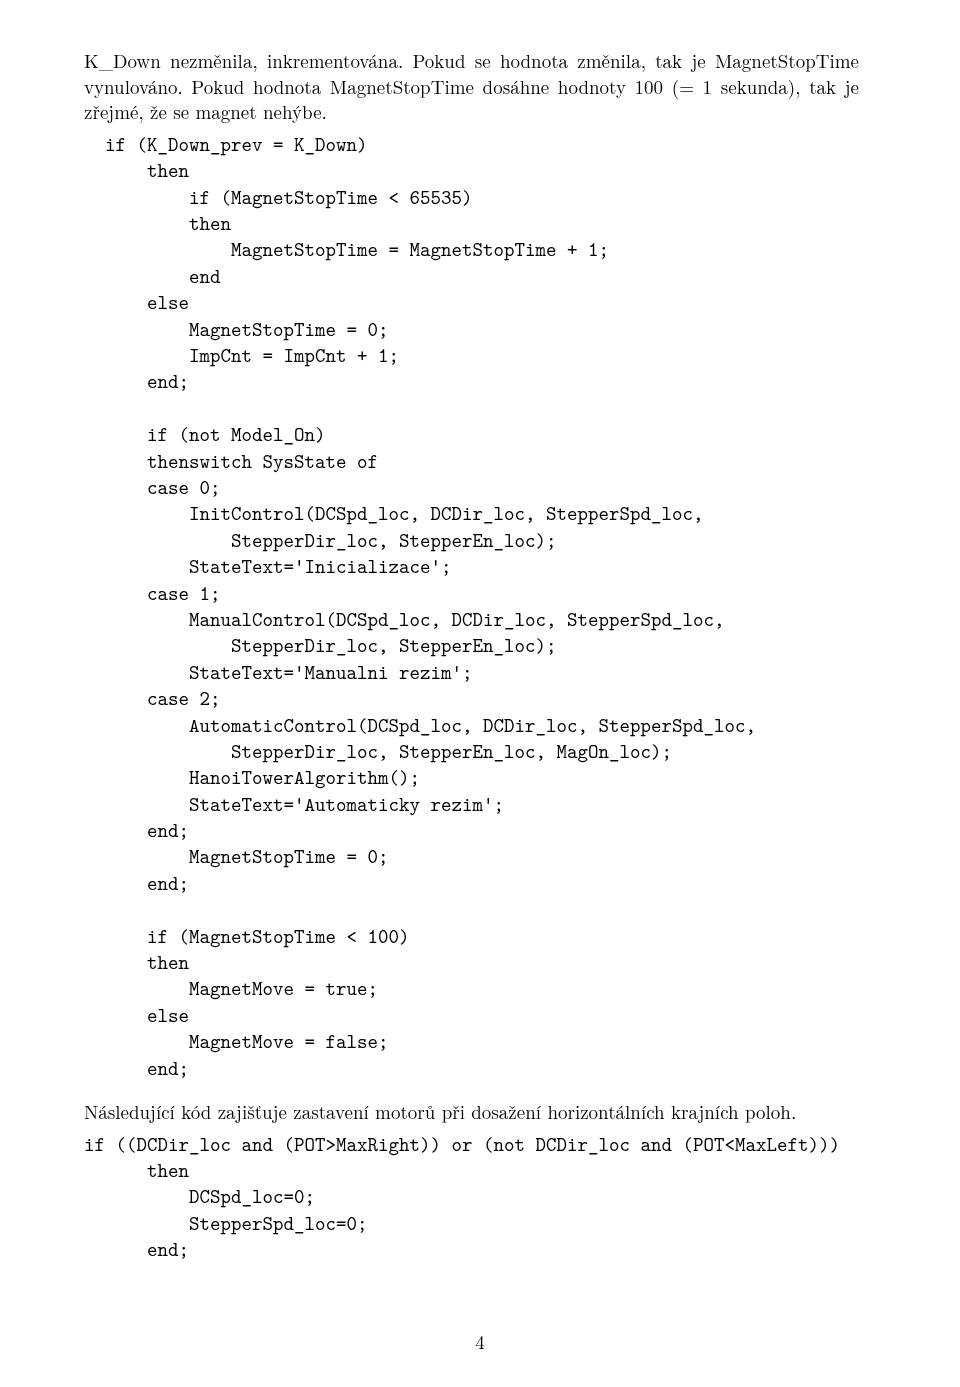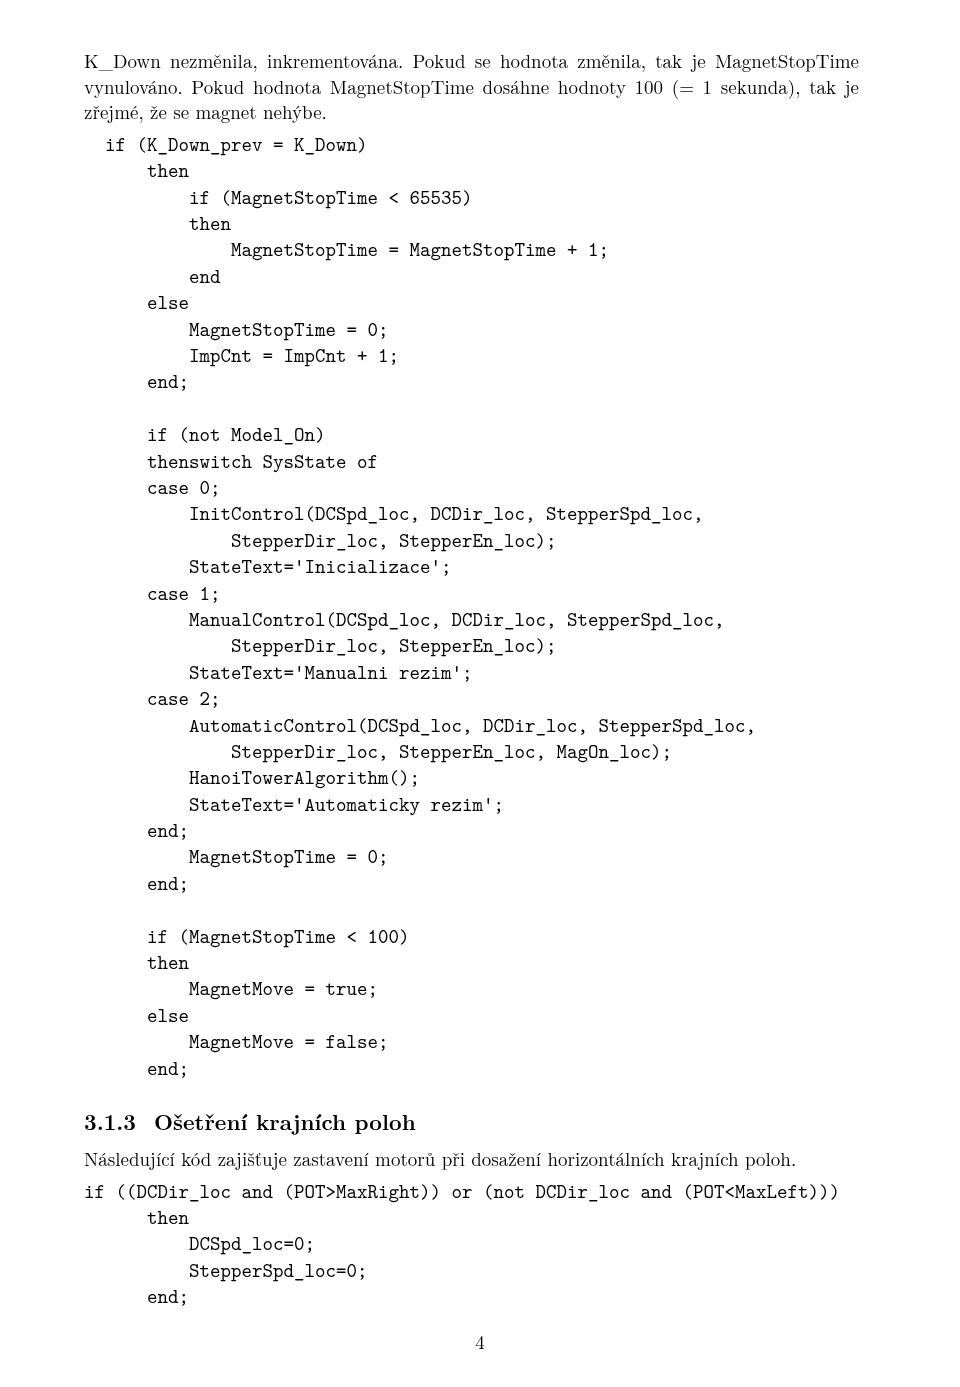--- a/index.html
+++ b/index.html
@@ -83,23 +83,20 @@
           MagnetStopTime = 0;
       end;
 
       if (MagnetStopTime &lt; 100)
       then
           MagnetMove = true;
       else
           MagnetMove = false;
       end;</div>
 
-  <div class="heading">
-    <span class="heading-num">3.1.3</span><span>Ošetření krajních poloh</span>
-  </div>
 
   <p class="para">Následující kód zajišťuje zastavení motorů při dosažení horizontálních krajních poloh.</p>
 
   <div class="code">if ((DCDir_loc and (POT&gt;MaxRight)) or (not DCDir_loc and (POT&lt;MaxLeft)))
       then
           DCSpd_loc=0;
           StepperSpd_loc=0;
       end;</div>
 
   <div class="page-num">4</div>

